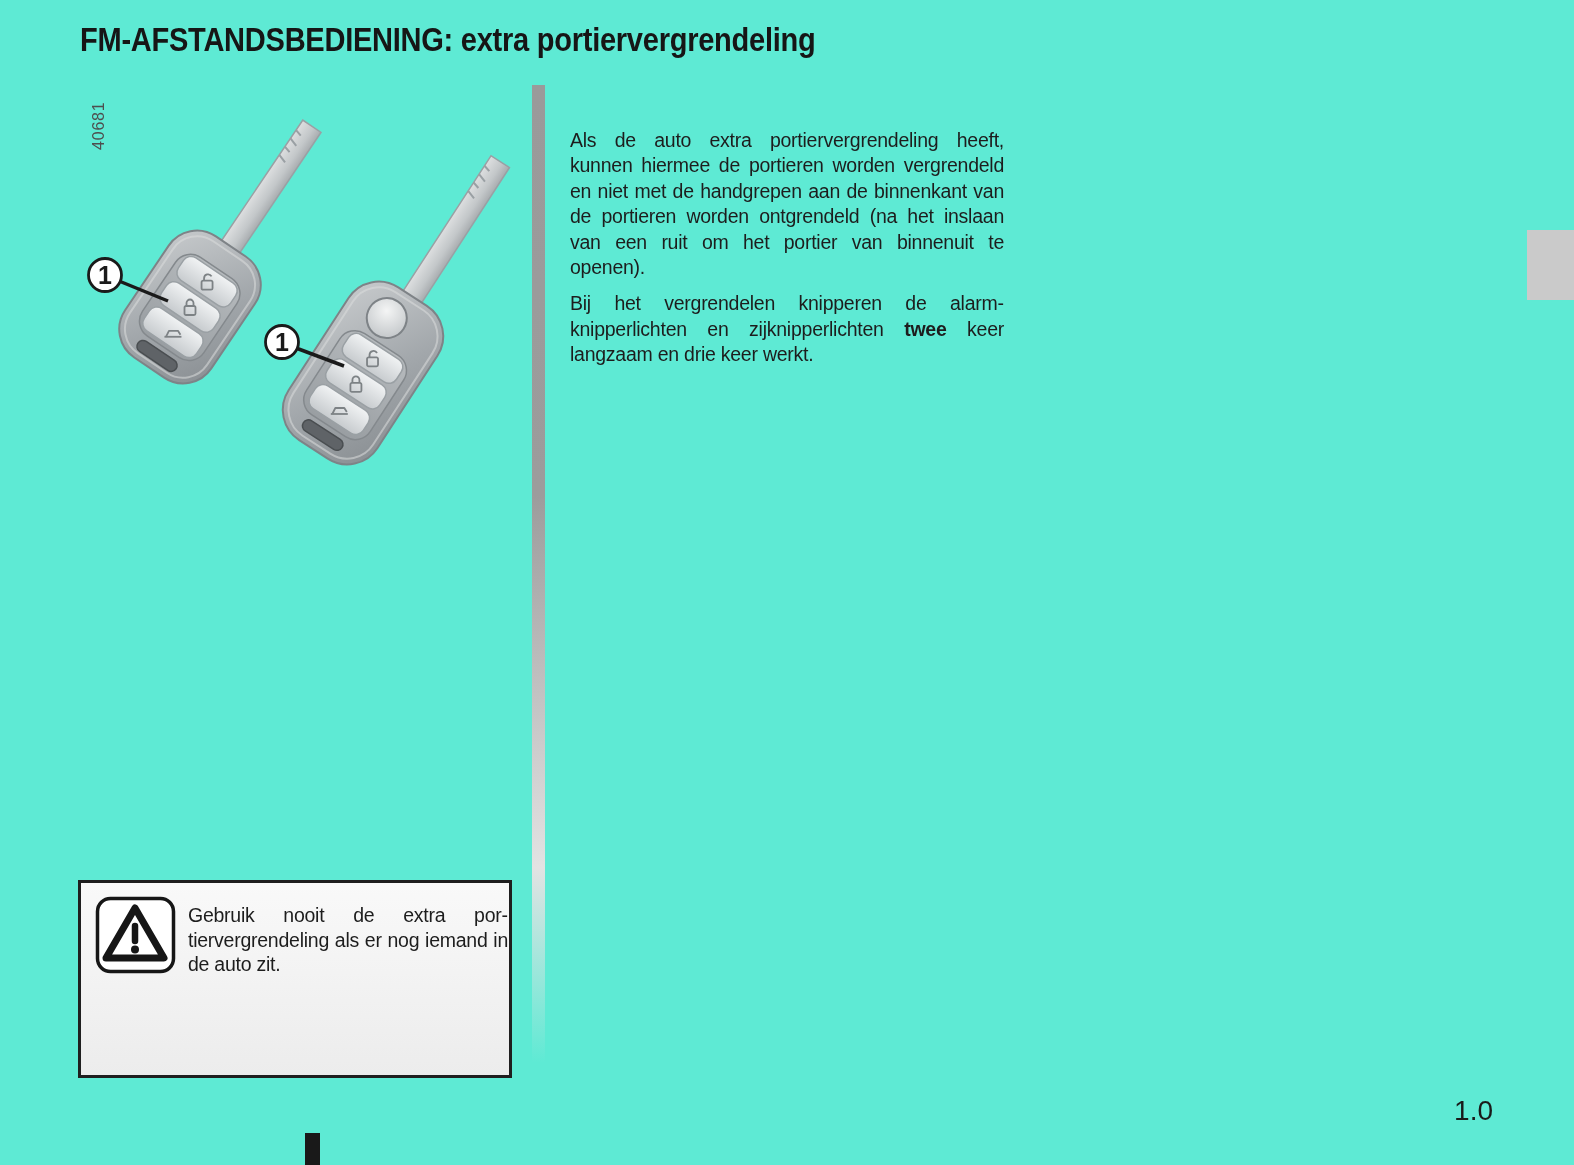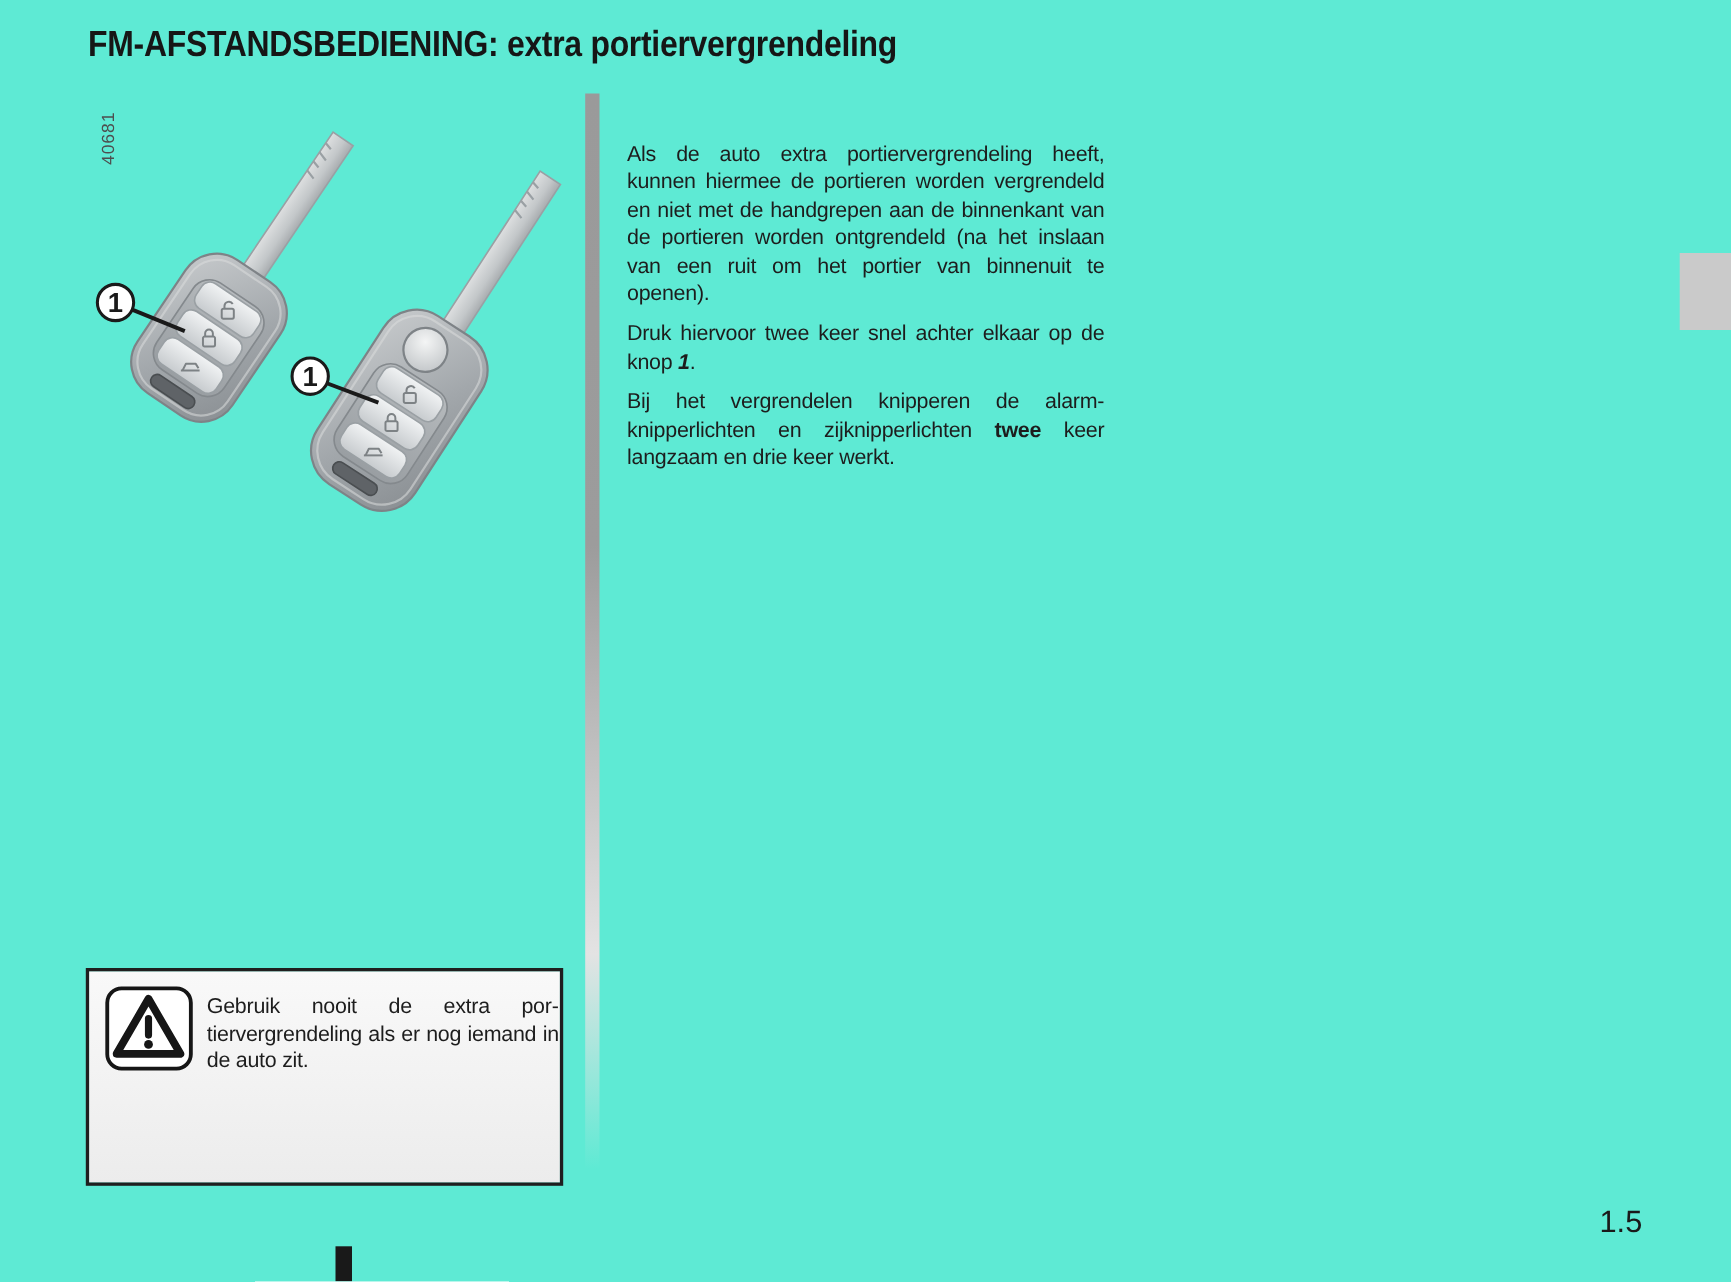--- a/index.html
+++ b/index.html
@@ -138,33 +138,32 @@
       <line x1="221" y1="263" x2="269" y2="281" stroke="#1a1a1a" stroke-width="3.5"></line>
       <circle cx="207" cy="257" r="16.5" fill="#ffffff" stroke="#1a1a1a" stroke-width="2.8"></circle>
       <text x="207" y="266" text-anchor="middle" font-size="25" font-weight="bold" fill="#1a1a1a">1</text>
     </g>
   </svg>
 
   <div class="divider-bar"></div>
 
   <div class="text-col">
     <p><span>Als de auto extra portiervergrendeling heeft, kunnen hiermee de portieren worden ver­grendeld en niet met de handgrepen aan de binnenkant van de portieren worden ont­grendeld (na het inslaan van een ruit om het portier van binnenuit te openen).</span></p>
-    <p><span>Druk hiervoor twee keer snel achter elkaar op de knop </span><span style="font-weight: bold; font-style: italic;">1</span><span>.</span></p>
     <p><span>Bij het vergrendelen knipperen de alarm­knipperlichten en zijknipperlichten </span><span style="font-weight: bold;">twee</span><span> keer langzaam en </span><span style="font-weight: normal;">drie</span><span> keer werkt.</span></p>
   </div>
 
   <div class="warn-box">
     <svg class="warn-icon" width="82" height="80" viewBox="0 0 82 80">
       <rect x="2.5" y="2.5" width="76" height="73" rx="13" fill="#ffffff" stroke="#161616" stroke-width="3.5"></rect>
       <path d="M40 12 L69 62 H11 Z" fill="#ffffff" stroke="#161616" stroke-width="7" stroke-linejoin="round"></path>
       <path d="M40 30 V45" stroke="#161616" stroke-width="6.5" stroke-linecap="round"></path>
       <circle cx="40" cy="53.5" r="4" fill="#161616"></circle>
     </svg>
     <p class="warn-text">Gebruik nooit de extra por­tiervergrendeling als er nog iemand in de auto zit.</p>
   </div>
 
-  <div class="page-number">1.5</div>
+  <div class="page-number">1.0</div>
 
   <div class="side-tab"></div>
 
   <div class="print-marker"></div>
 
 </div>
 
 </body></html>

